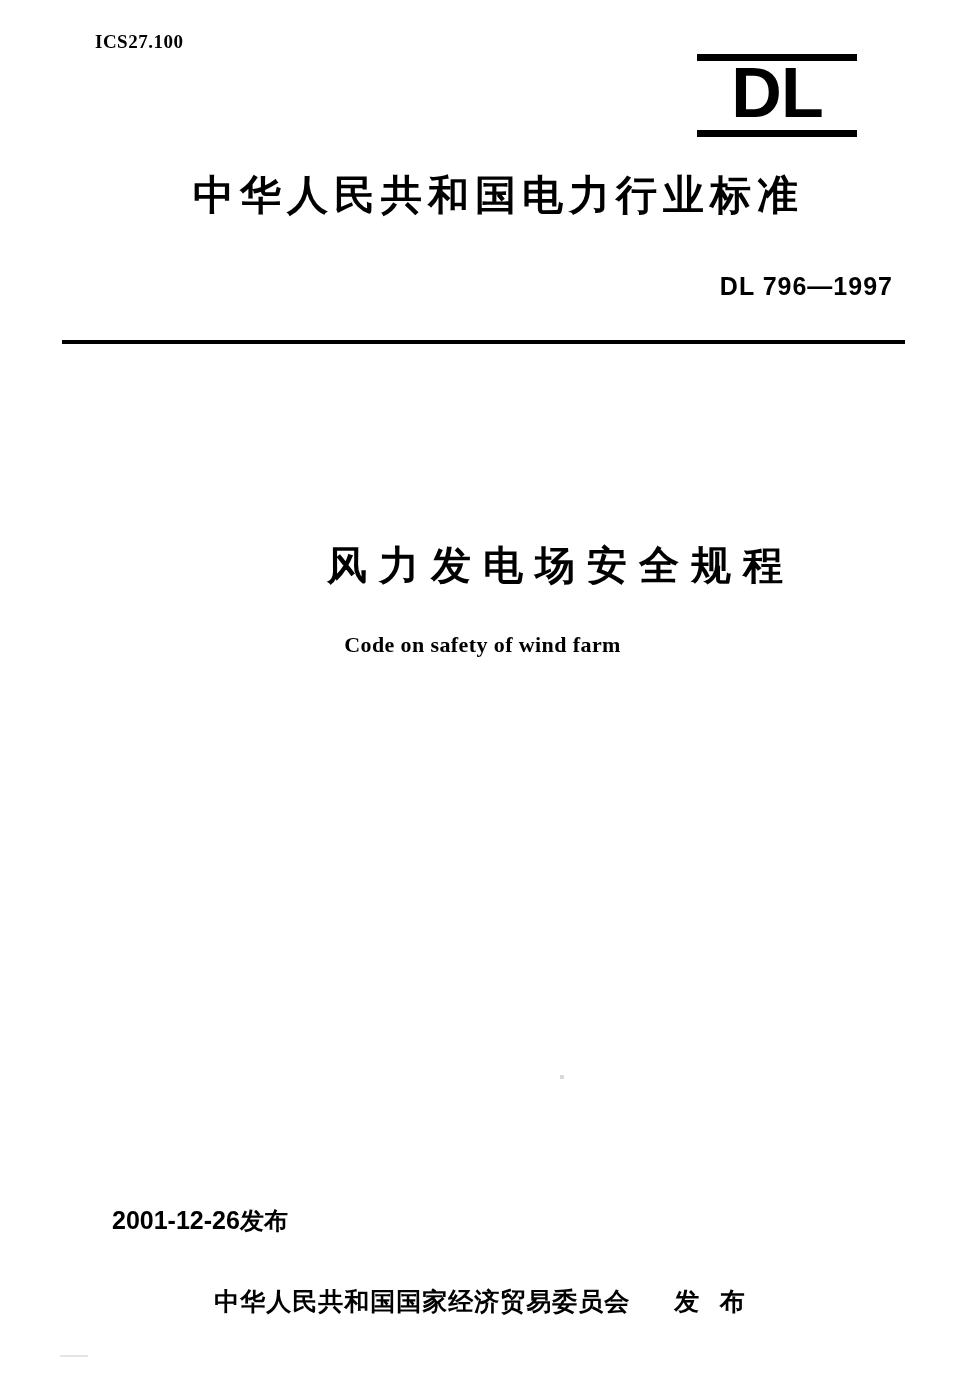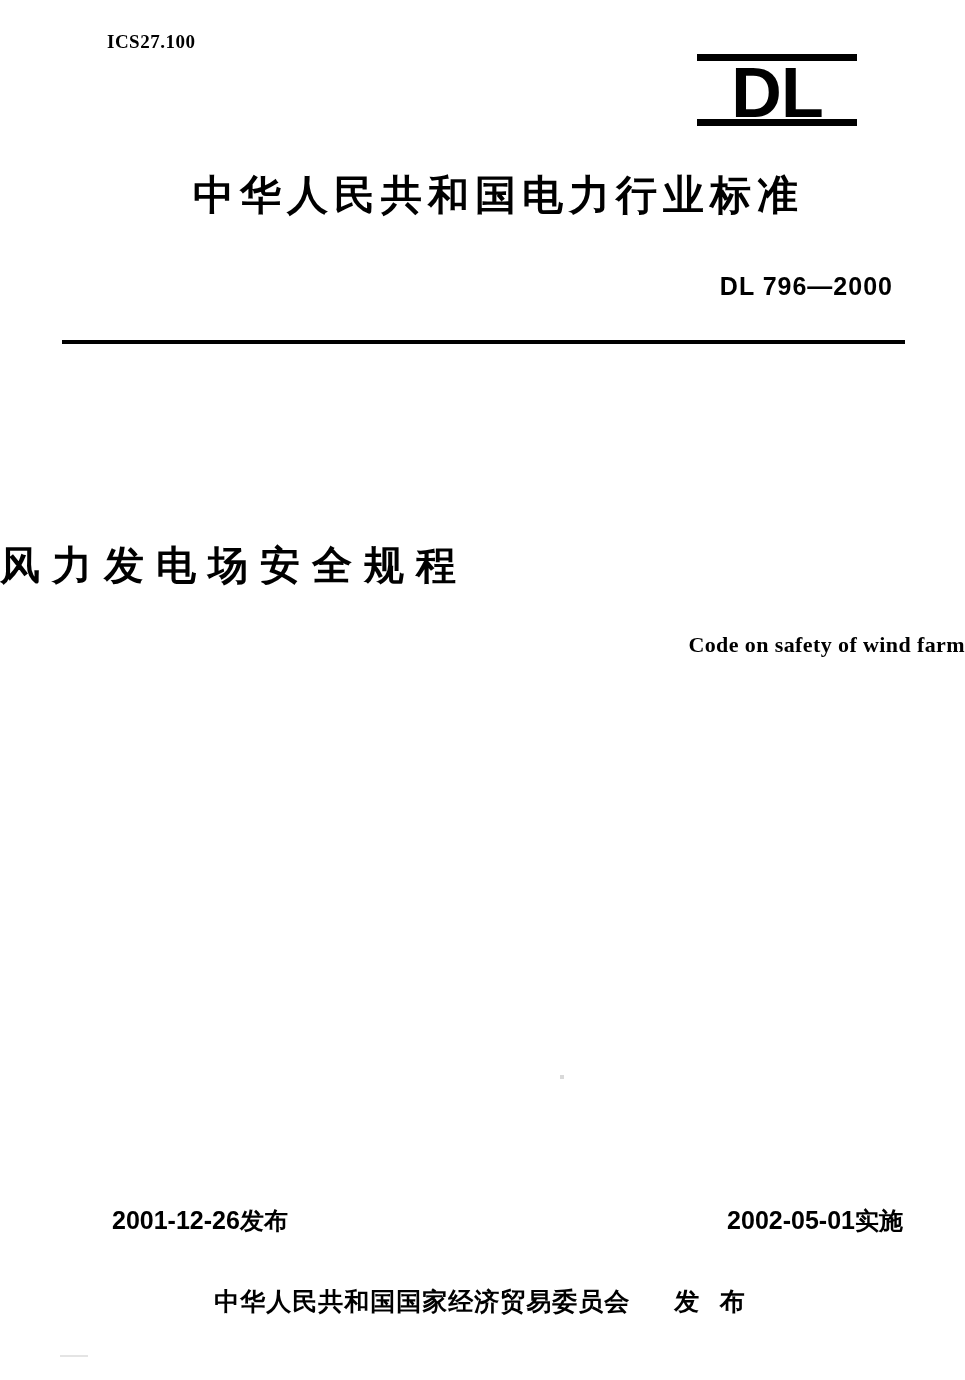--- a/index.html
+++ b/index.html
@@ -26,38 +26,38 @@
   .header {
     position: absolute;
     top: 22px;
     left: 95px;
     right: 60px;
     height: 130px;
   }
   .header-left {
     position: absolute;
     top: 0;
-    left: 12px;
+    left: 0;
     font-family: "Liberation Serif", serif;
     font-weight: bold;
     font-size: 19px;
     line-height: 40px;
     letter-spacing: 0.5px;
   }
   .header-left div {
     white-space: nowrap;
   }
 
   
   .dl-logo {
     position: absolute;
     top: 32px;
     right: 48px;
     width: 160px;
-    height: 72px;
+    height: 83px;
     display: flex;
     align-items: stretch;
   }
   .dl-logo .dl-text {
     font-family: "Liberation Sans", sans-serif;
     font-weight: bold;
     font-size: 70px;
     line-height: 74px;
     letter-spacing: -1px;
     color: #000;
@@ -119,33 +119,33 @@
     height: 4px;
     background: #000;
   }
 
   
   .doc-title-cn {
     position: absolute;
     top: 538px;
     left: 0;
     width: 795px;
-    text-align: left;
+    text-align: right;
     font-family: Liberation Sans, sans-serif;
     font-weight: bold;
     font-size: 40px;
     letter-spacing: 12px;
     white-space: nowrap;
   }
   .doc-title-en {
     position: absolute;
     top: 632px;
     left: 0;
     width: 965px;
-    text-align: right;
+    text-align: center;
     font-family: "Liberation Serif", serif;
     font-weight: bold;
     font-size: 22px;
     letter-spacing: 0.4px;
   }
 
   
   .date-issue {
     position: absolute;
     top: 1205px;
@@ -214,33 +214,30 @@
       <div class="bar-top"></div>
       <div class="letters">
         <span class="dl-text">DL</span>
       </div>
       <div class="bar-bottom"></div>
     </div>
   </div>
 
   <div class="std-title">中华人民共和国电力行业标准</div>
 
-  <div class="std-number">DL 796—2000</div>
+  <div class="std-number">DL 796—1997</div>
 
   <div class="rule-main"></div>
 
   <div class="doc-title-cn">风力发电场安全规程</div>
   <div class="doc-title-en">Code on safety of wind farm</div>
 
   <div class="date-issue">
     <span>2001-12-26</span><span class="cn">发布</span>
   </div>
-  <div class="date-effective">
-    <span>2002-05-01</span><span class="cn">实施</span>
-  </div>
 
   <div class="publisher">
     <span>中华人民共和国国家经济贸易委员会</span><span class="gap"></span><span class="pub-word">发 布</span>
   </div>
 
   <div class="artifact" style="top:1075px;left:560px;width:4px;height:4px;"></div>
   <div class="artifact" style="top:1355px;left:60px;width:28px;height:2px;opacity:.7;"></div>
 
 </div>
 

